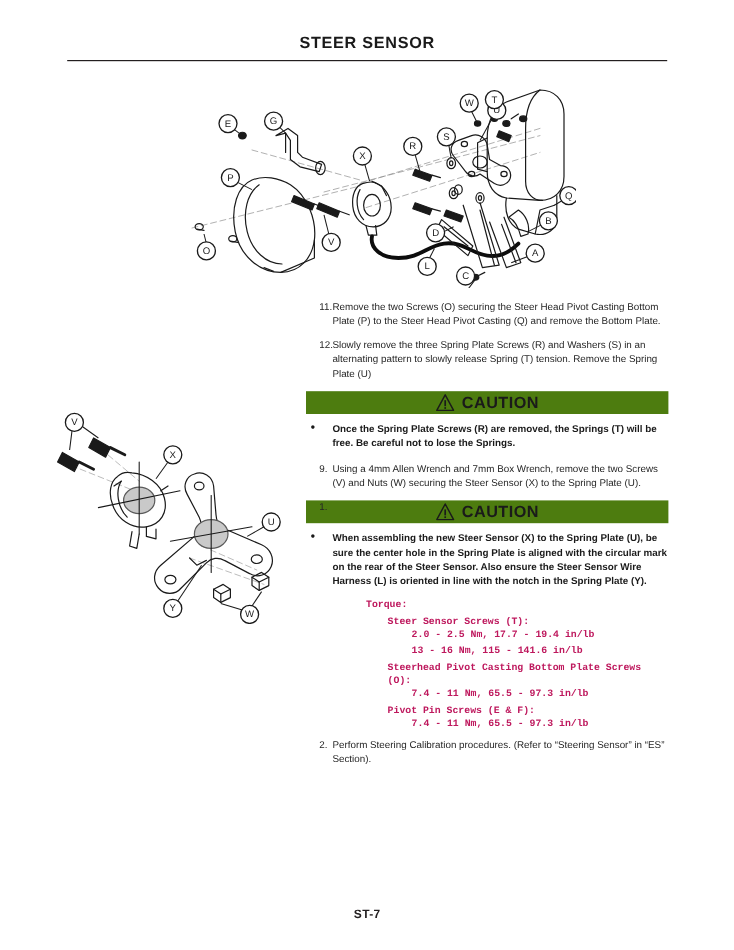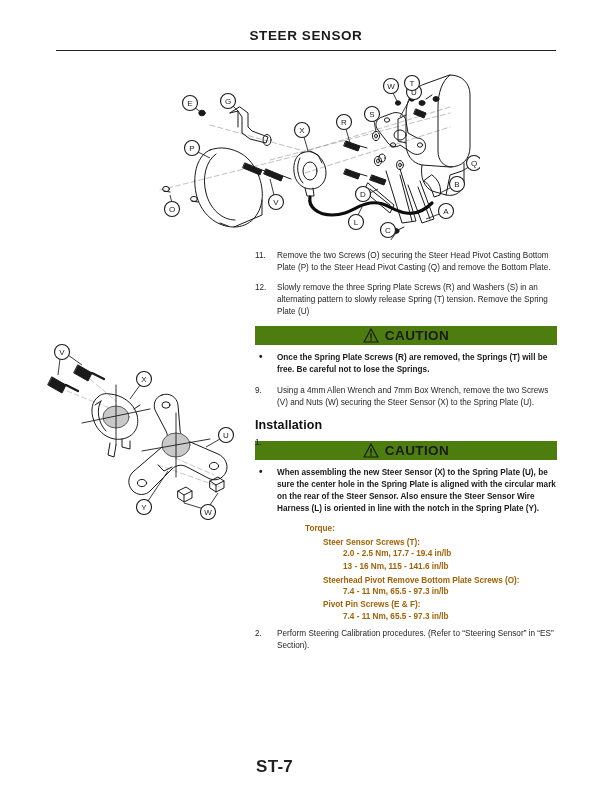--- a/index.html
+++ b/index.html
@@ -28,41 +28,41 @@
   .header-rule {
     position: absolute;
     left: 56px; top: 50px; width: 500px; height: 0;
     border-top: 1.4px solid #231f20;
   }
 
   
   .page-footer {
     position: absolute;
     left: 256px; top: 757px; width: 100px;
-    text-align: left;
-    font-size: 17px;
+    text-align: center;
+    font-size: 10px;
     font-weight: bold;
     letter-spacing: 0.3px;
   }
 
   
   .text-col {
     position: absolute;
     left: 255px; top: 250px; width: 302px;
   }
   .numbered {
     position: relative;
     padding-left: 22px;
     font-size: 8.2px;
     line-height: 1.42;
     margin-bottom: 9px;
     color: #262626;
   }
   .numbered .num {
-    position: absolute; left: 0; top: 0;
+    position: absolute; left: 11px; top: 0;
     width: 18px; text-align: left;
   }
   .bullet-note {
     position: relative;
     padding-left: 22px;
     font-size: 8.2px;
     line-height: 1.45;
     font-weight: bold;
     color: #1a1a1a;
     margin-top: 7px;
@@ -100,21 +100,22 @@
     margin-top: 10px;
     margin-bottom: 5px;
     letter-spacing: 0.1px;
   }
 
   
   .torque-block {
     margin-top: 8px;
     margin-bottom: 6px;
     font-weight: bold;
-    color: #a16207;
+    color: #be185d;
+    font-family: Liberation Mono, monospace;
   }
   .torque-title {
     font-size: 8.2px;
     padding-left: 50px;
     margin-bottom: 4px;
   }
   .torque-item { margin-bottom: 2px; }
   .torque-label {
     font-size: 8.2px;
     padding-left: 68px;
@@ -460,21 +461,20 @@
     <div class="bullet-note">
       <span class="dot">•</span>
       <span>Once the Spring Plate Screws (R) are removed, the Springs (T) will be free. Be careful not to lose the Springs.</span>
     </div>
 
     <div class="numbered">
       <span class="num">9.</span>
       <span>Using a 4mm Allen Wrench and 7mm Box Wrench, remove the two Screws (V) and Nuts (W) securing the Steer Sensor (X) to the Spring Plate (U).</span>
     </div>
 
-    <div class="section-heading">Installation</div>
 
     <div class="numbered">
       <span class="num">1.</span>
     </div>
 
     <div class="caution-bar">
       <svg class="tri" width="16" height="15" viewBox="0 0 16 15">
         <path d="M8 1 L15 14 L1 14 Z" fill="none" stroke="#1a1a1a" stroke-width="1.2" stroke-linejoin="round"></path>
         <rect x="7.3" y="5.5" width="1.4" height="5" fill="#1a1a1a"></rect>
         <rect x="7.3" y="11.3" width="1.4" height="1.4" fill="#1a1a1a"></rect>
@@ -491,21 +491,21 @@
       <div class="torque-title">Torque:</div>
 
       <div class="torque-item">
         <div class="torque-label">Steer Sensor Screws (T):</div>
         <div class="torque-value">2.0 - 2.5 Nm, 17.7 - 19.4 in/lb</div>
       </div>
       <div class="torque-item">
         <div class="torque-value">13 - 16 Nm, 115 - 141.6 in/lb</div>
       </div>
       <div class="torque-item">
-        <div class="torque-label">Steerhead Pivot Remove Bottom Plate Screws (O):</div>
+        <div class="torque-label">Steerhead Pivot Casting Bottom Plate Screws (O):</div>
         <div class="torque-value">7.4 - 11 Nm, 65.5 - 97.3 in/lb</div>
       </div>
       <div class="torque-item">
         <div class="torque-label">Pivot Pin Screws (E &amp; F):</div>
         <div class="torque-value">7.4 - 11 Nm, 65.5 - 97.3 in/lb</div>
       </div>
     </div>
 
     <div class="numbered">
       <span class="num">2.</span>

